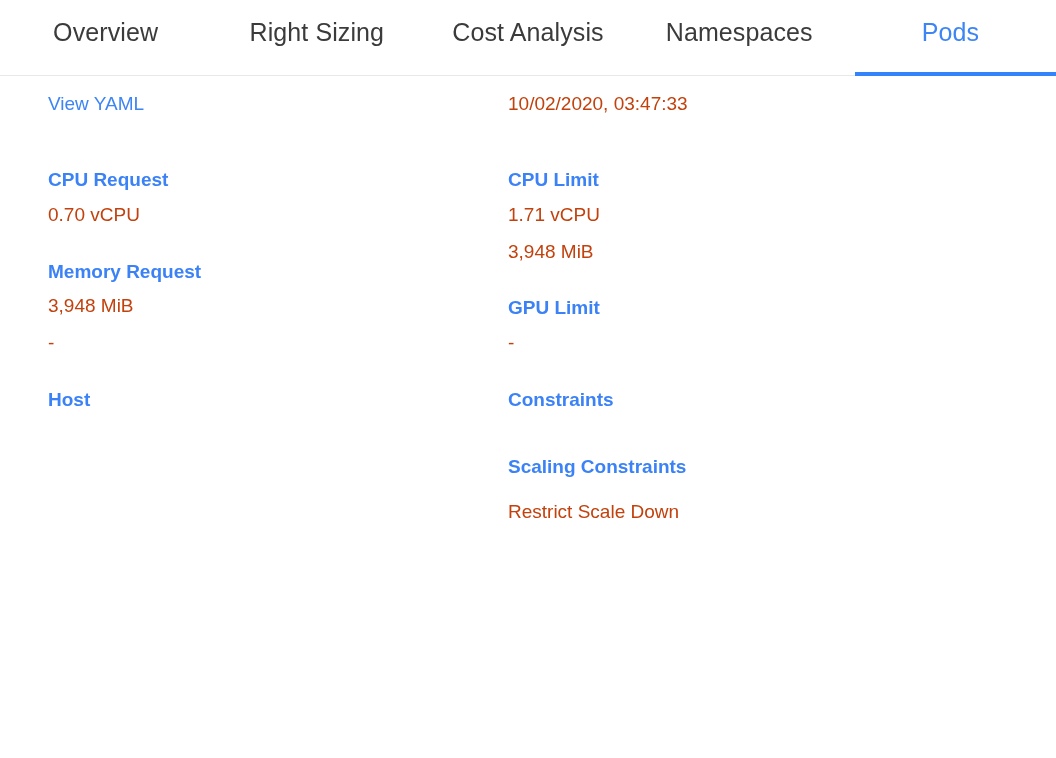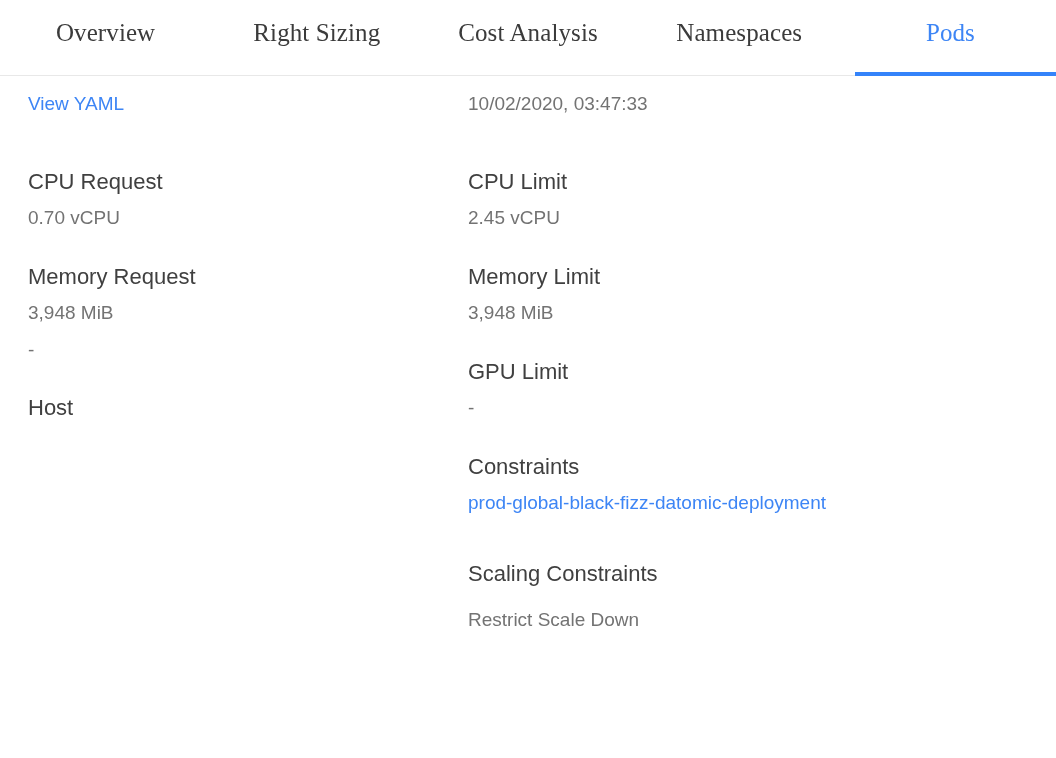--- a/index.html
+++ b/index.html
@@ -17,21 +17,20 @@
 
   
   .tabbar {
     position: relative;
     display: flex;
     align-items: flex-start;
     height: 76px;
     box-sizing: border-box;
     border-bottom: 1px solid #e8e8e8;
     background: #ffffff;
-    font-family: Liberation Serif, serif;
   }
   .tab {
     flex: 1 1 0;
     text-align: center;
     font-size: 25px;
     line-height: 1;
     padding-top: 20px;
     color: #3b3b3b;
     letter-spacing: 0.1px;
     cursor: pointer;
@@ -53,37 +52,38 @@
   }
 
   
   .content {
     display: flex;
     padding: 0;
   }
   .col {
     width: 464px;
     box-sizing: border-box;
+    margin-left: 20px;
   }
   .col-left  { padding-left: 28px; }
   .col-right { padding-left: 4px; }
 
   .field { margin: 0; }
 
   .field-label {
-    font-size: 22px;
-    font-weight: normal;
-    color: #404040;
+    font-size: 19px;
+    font-weight: bold;
+    color: #3b82f6;
     line-height: 1.1;
     margin: 0;
   }
   .field-value {
     font-size: 19px;
     font-weight: normal;
-    color: #737373;
+    color: #c2410c;
     line-height: 1.3;
     margin: 0;
     word-break: break-all;
   }
   .field-value.link,
   .link-text {
     color: #3d85f5;
     cursor: pointer;
   }
 
@@ -144,36 +144,34 @@
   </div>
 
   <div class="col col-right">
 
     <div class="row-top">
       <div class="field-value">10/02/2020, 03:47:33</div>
     </div>
 
     <div class="field">
       <div class="field-label gap-label">CPU Limit</div>
-      <div class="field-value gap-value">2.45 vCPU</div>
+      <div class="field-value gap-value">1.71 vCPU</div>
     </div>
 
     <div class="field">
-      <div class="field-label gap-label">Memory Limit</div>
       <div class="field-value gap-value">3,948 MiB</div>
     </div>
 
     <div class="field">
       <div class="field-label gap-label">GPU Limit</div>
       <div class="field-value gap-value">-</div>
     </div>
 
     <div class="field">
       <div class="field-label gap-label">Constraints</div>
-      <div class="field-value gap-value link">prod-global-black-fizz-datomic-deployment</div>
     </div>
 
     <div class="field">
       <div class="field-label gap-section">Scaling Constraints</div>
       <div class="field-value gap-item">Restrict Scale Down</div>
     </div>
 
   </div>
 </div>
 

